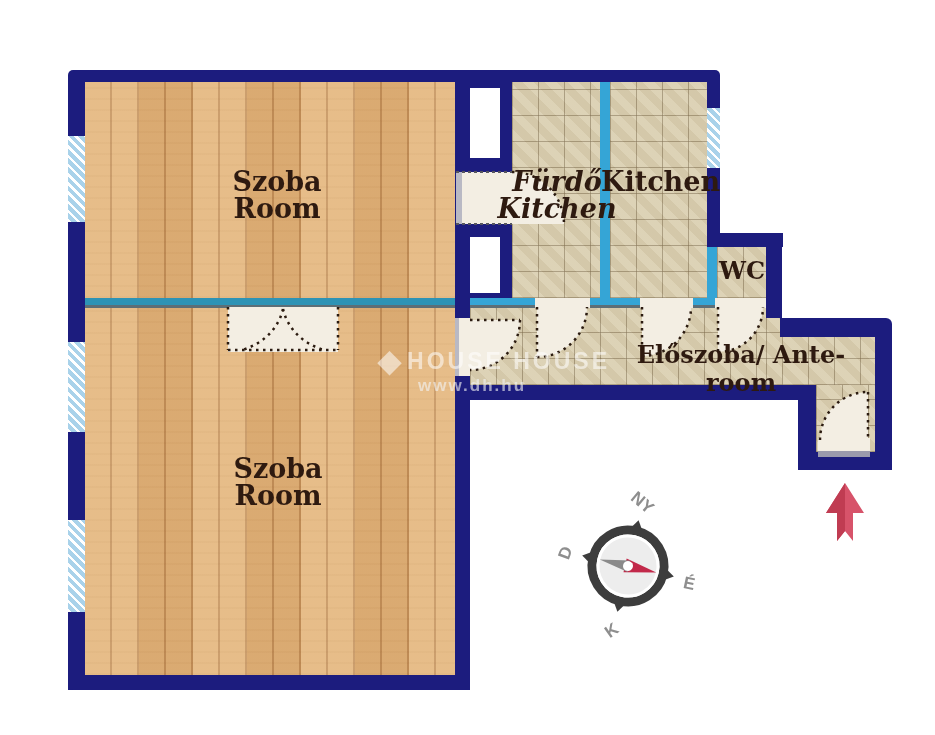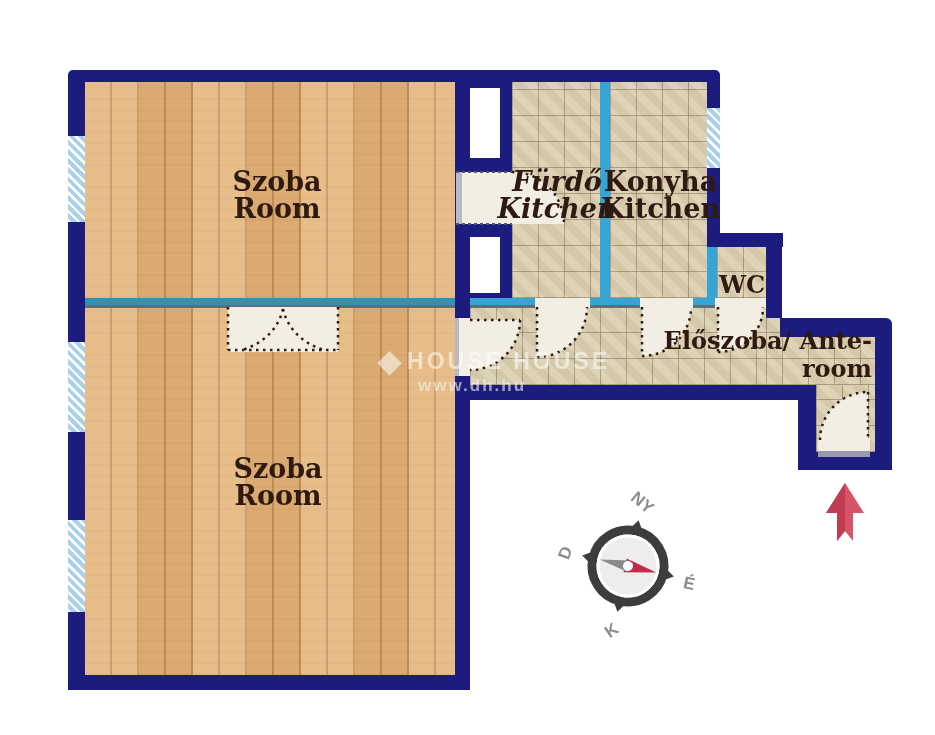--- a/index.html
+++ b/index.html
@@ -159,25 +159,24 @@
   </div>
   <div class="room-label two-line" style="left:156px;top:455px;width:244px;">
     <div>Szoba</div>
     <div>Room</div>
   </div>
   <div class="room-label two-line" style="left:470px;top:168px;width:174px;font-style:italic;">
     <div>Fürdő</div>
     <div>Kitchen</div>
   </div>
   <div class="room-label two-line" style="left:573px;top:168px;width:175px;">
-    <div>Konyha</div>
     <div>Kitchen</div>
   </div>
-  <div class="room-label one-line" style="left:712px;top:257px;width:60px;margin-top:14px;">WC</div>
-  <div class="room-label one-line" style="left:610px;top:327px;width:262px;text-align:right;">Előszoba/ Ante-room</div>
+  <div class="room-label one-line" style="left:712px;top:257px;width:60px;">WC</div>
+  <div class="room-label one-line" style="left:610px;top:341px;width:262px;">Előszoba/ Ante-room</div>
 
   <div id="watermark">
     <div id="wm-row">
       <span id="wm-diamond">◆</span>
       <span id="wm-brand">HOUSE HOUSE</span>
     </div>
     <div id="wm-url">www.dh.hu</div>
   </div>
 
 </div>

